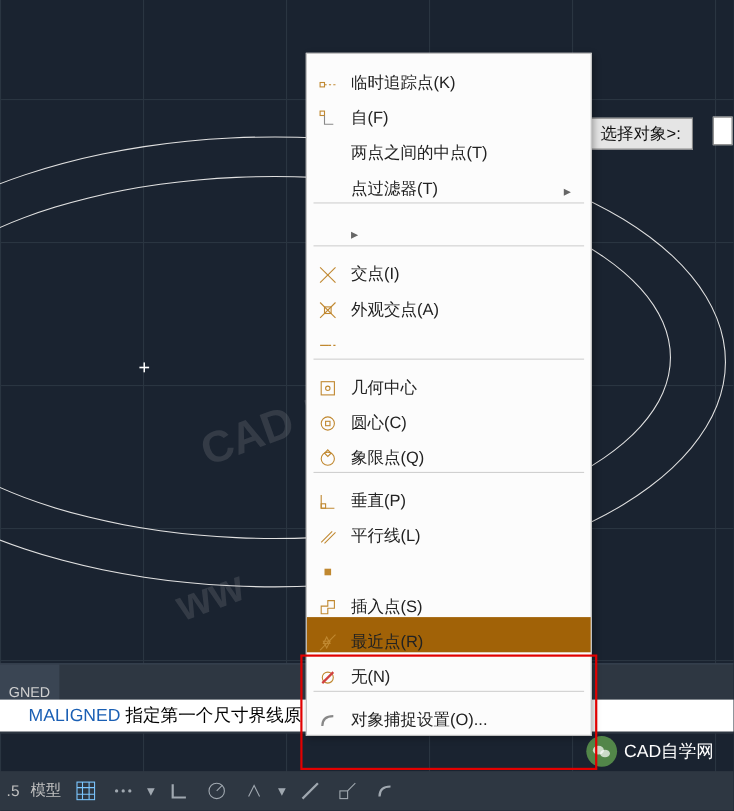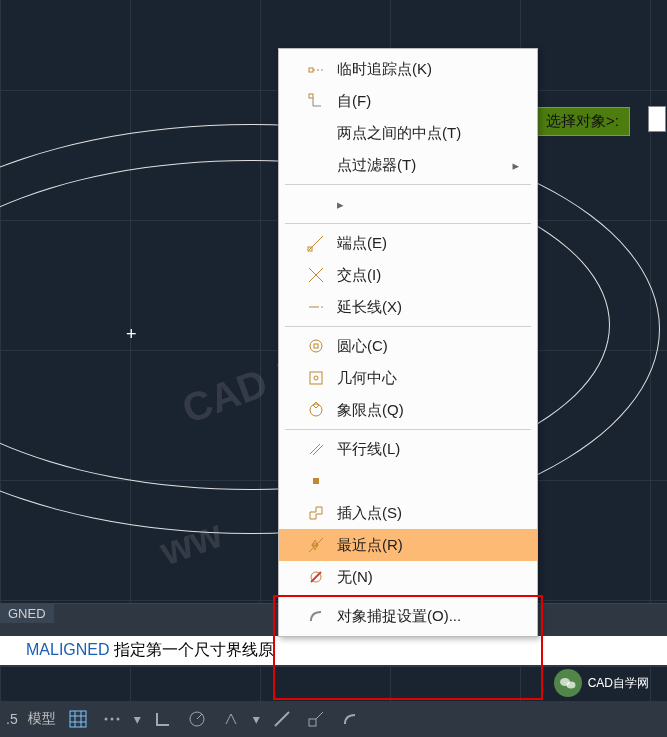--- a/index.html
+++ b/index.html
@@ -42,21 +42,21 @@
   left: 0; right: 0; top: 603px;
   height: 64px;
   background: #2e3742;
   border-top: 1px solid #3a4553;
 }
 .cmd-tab {
   position: absolute;
   left: 0; top: 0;
   background: #3a4553;
   color: #d0d0d0;
-  padding: 2px 8px;
+  padding: 18px 8px;
   font-size: 13px;
 }
 .cmdline {
   position: absolute;
   left: 0; top: 32px;
   right: 0;
   background: #fff;
   color: #000;
   padding: 4px 6px;
   font-size: 16px;
@@ -84,28 +84,28 @@
   left: 278px; top: 48px;
   width: 260px;
   background: #fcfcfc;
   border: 1px solid #bdbdbd;
   box-shadow: 2px 2px 6px rgba(0,0,0,0.3);
   padding: 4px 0;
   z-index: 10;
 }
 .menu-item {
   display: flex;
-  align-items: center;
+  align-items: flex-end;
   height: 32px;
-  padding: 0 18px 0 24px;
+  padding: 0 18px 0 6px;
   color: #222;
   position: relative;
 }
 .menu-item.highlighted {
-  background: #fdba74;
+  background: #a16207;
 }
 .menu-icon {
   width: 26px;
   display: flex;
   align-items: center;
   justify-content: center;
   margin-right: 8px;
 }
 .menu-icon svg { display: block; }
 .menu-label { flex: 1; }
@@ -120,40 +120,40 @@
 }
 .red-box {
   position: absolute;
   border: 2px solid #e20000;
   pointer-events: none;
   z-index: 20;
 }
 .tooltip-prompt {
   position: absolute;
   left: 535px; top: 107px;
-  background: #4d7c0f;
+  background: #e5e5e5;
   border: 1px solid #888;
   color: #111;
   padding: 4px 10px;
   font-size: 15px;
   z-index: 5;
 }
 .tooltip-input {
   position: absolute;
   left: 648px; top: 106px;
   width: 18px; height: 26px;
   background: #fff;
   border: 1px solid #888;
   z-index: 5;
 }
 .footer-brand {
   position: absolute;
   right: 18px; bottom: 40px;
   color: #fff;
-  font-size: 12px;
+  font-size: 16px;
   display: flex;
   align-items: center;
   gap: 6px;
   z-index: 3;
 }
 .wechat-icon {
   width: 28px; height: 28px;
   border-radius: 50%;
   background: rgba(120,200,90,0.6);
   display: flex; align-items: center; justify-content: center;
@@ -218,73 +218,82 @@
     </div>
     <div class="menu-sep"></div>
     <div class="menu-item">
       <span class="menu-icon"></span>
       <span class="menu-arrow">▸</span>
     </div>
     <div class="menu-sep"></div>
     <div class="menu-item">
       <span class="menu-icon">
         <svg width="18" height="18" viewBox="0 0 18 18">
-          <line x1="2" y1="16" x2="16" y2="2" stroke="#c08830"></line>
-          <rect x="1" y="13" width="4" height="4" fill="none" stroke="#c08830"></rect>
-        </svg>
-      </span>
-      <span class="menu-label">端点(E)</span>
-    </div>
-    <div class="menu-item">
-      <span class="menu-icon">
-        <svg width="18" height="18" viewBox="0 0 18 18">
           <line x1="2" y1="2" x2="16" y2="16" stroke="#c08830"></line>
           <line x1="2" y1="16" x2="16" y2="2" stroke="#c08830"></line>
         </svg>
       </span>
       <span class="menu-label">交点(I)</span>
     </div>
     <div class="menu-item">
       <span class="menu-icon">
         <svg width="18" height="18" viewBox="0 0 18 18">
+          <line x1="2" y1="2" x2="16" y2="16" stroke="#c08830"></line>
+          <line x1="2" y1="16" x2="16" y2="2" stroke="#c08830"></line>
+          <rect x="6" y="6" width="6" height="6" fill="none" stroke="#c08830"></rect>
+        </svg>
+      </span>
+      <span class="menu-label">外观交点(A)</span>
+    </div>
+    <div class="menu-item">
+      <span class="menu-icon">
+        <svg width="18" height="18" viewBox="0 0 18 18">
           <line x1="2" y1="9" x2="10" y2="9" stroke="#c08830"></line>
           <line x1="10" y1="9" x2="16" y2="9" stroke="#c08830" stroke-dasharray="2 2"></line>
         </svg>
       </span>
-      <span class="menu-label">延长线(X)</span>
     </div>
     <div class="menu-sep"></div>
+    <div class="menu-item">
+      <span class="menu-icon">
+        <svg width="18" height="18" viewBox="0 0 18 18">
+          <rect x="3" y="3" width="12" height="12" fill="none" stroke="#c08830"></rect>
+          <circle cx="9" cy="9" r="2" fill="none" stroke="#c08830"></circle>
+        </svg>
+      </span>
+      <span class="menu-label">几何中心</span>
+    </div>
     <div class="menu-item">
       <span class="menu-icon">
         <svg width="18" height="18" viewBox="0 0 18 18">
           <circle cx="9" cy="9" r="6" fill="none" stroke="#c08830"></circle>
           <rect x="7" y="7" width="4" height="4" fill="none" stroke="#c08830"></rect>
         </svg>
       </span>
       <span class="menu-label">圆心(C)</span>
     </div>
     <div class="menu-item">
       <span class="menu-icon">
         <svg width="18" height="18" viewBox="0 0 18 18">
-          <rect x="3" y="3" width="12" height="12" fill="none" stroke="#c08830"></rect>
-          <circle cx="9" cy="9" r="2" fill="none" stroke="#c08830"></circle>
-        </svg>
-      </span>
-      <span class="menu-label">几何中心</span>
-    </div>
-    <div class="menu-item">
-      <span class="menu-icon">
-        <svg width="18" height="18" viewBox="0 0 18 18">
           <circle cx="9" cy="9" r="6" fill="none" stroke="#c08830"></circle>
           <path d="M9 1 L12 4 L9 7 L6 4 Z" fill="none" stroke="#c08830"></path>
         </svg>
       </span>
       <span class="menu-label">象限点(Q)</span>
     </div>
     <div class="menu-sep"></div>
+    <div class="menu-item">
+      <span class="menu-icon">
+        <svg width="18" height="18" viewBox="0 0 18 18">
+          <path d="M3 3 L3 15 L15 15" fill="none" stroke="#c08830"></path>
+          <rect x="3" y="11" width="4" height="4" fill="none" stroke="#c08830"></rect>
+        </svg>
+      </span>
+      <span class="menu-label">垂直(P)</span>
+    </div>
     <div class="menu-item">
       <span class="menu-icon">
         <svg width="18" height="18" viewBox="0 0 18 18">
           <line x1="3" y1="14" x2="13" y2="4" stroke="#c08830"></line>
           <line x1="6" y1="15" x2="16" y2="5" stroke="#c08830"></line>
         </svg>
       </span>
       <span class="menu-label">平行线(L)</span>
     </div>
     <div class="menu-item">

